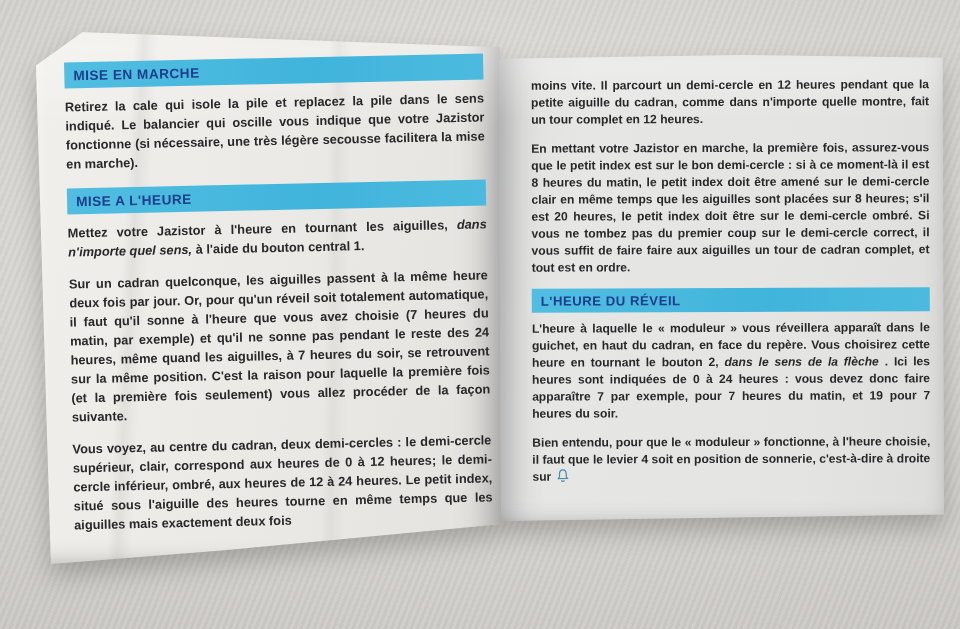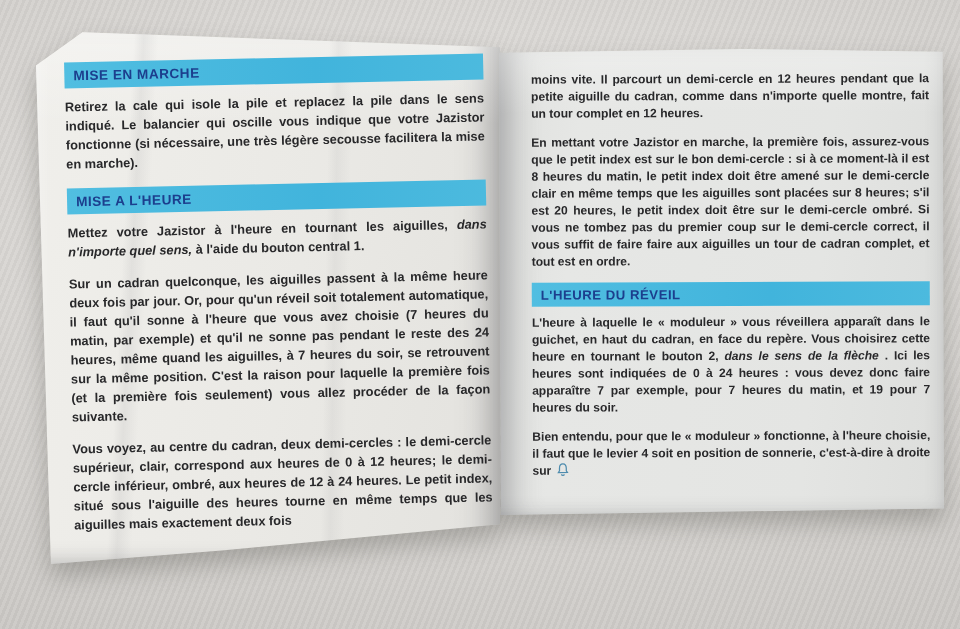--- a/index.html
+++ b/index.html
@@ -29,21 +29,21 @@
       inset 0 -16px 20px -14px rgba(80,80,85,0.28);
   }
   .page-left::before{ 
     content:""; position:absolute; inset:0; pointer-events:none;
     background:
       linear-gradient(93deg, transparent 20%, rgba(120,120,125,0.10) 22%, transparent 25%),
       linear-gradient(91deg, transparent 62%, rgba(120,120,125,0.08) 64%, transparent 67%),
       linear-gradient(180deg, rgba(255,255,255,0.35), transparent 18%);
   }
   .page-right{
-    left:463px; top:21px; width:445px; height:466px;
+    left:463px; top:27px; width:445px; height:466px;
     background:linear-gradient(95deg,#dfe0de 0%,#e6e7e5 18%,#e4e5e3 70%,#dddedc 100%);
     clip-path:polygon(0 0.8%, 55% 0, 99.7% 0.6%, 100% 98.6%, 0.4% 100%);
     box-shadow:
       inset 30px 0 30px -20px rgba(95,95,100,0.45),
       inset -10px -10px 20px -12px rgba(80,80,85,0.30);
   }
   .page-right::before{
     content:""; position:absolute; inset:0; pointer-events:none;
     background:linear-gradient(180deg, rgba(255,255,255,0.30), transparent 14%);
   }

